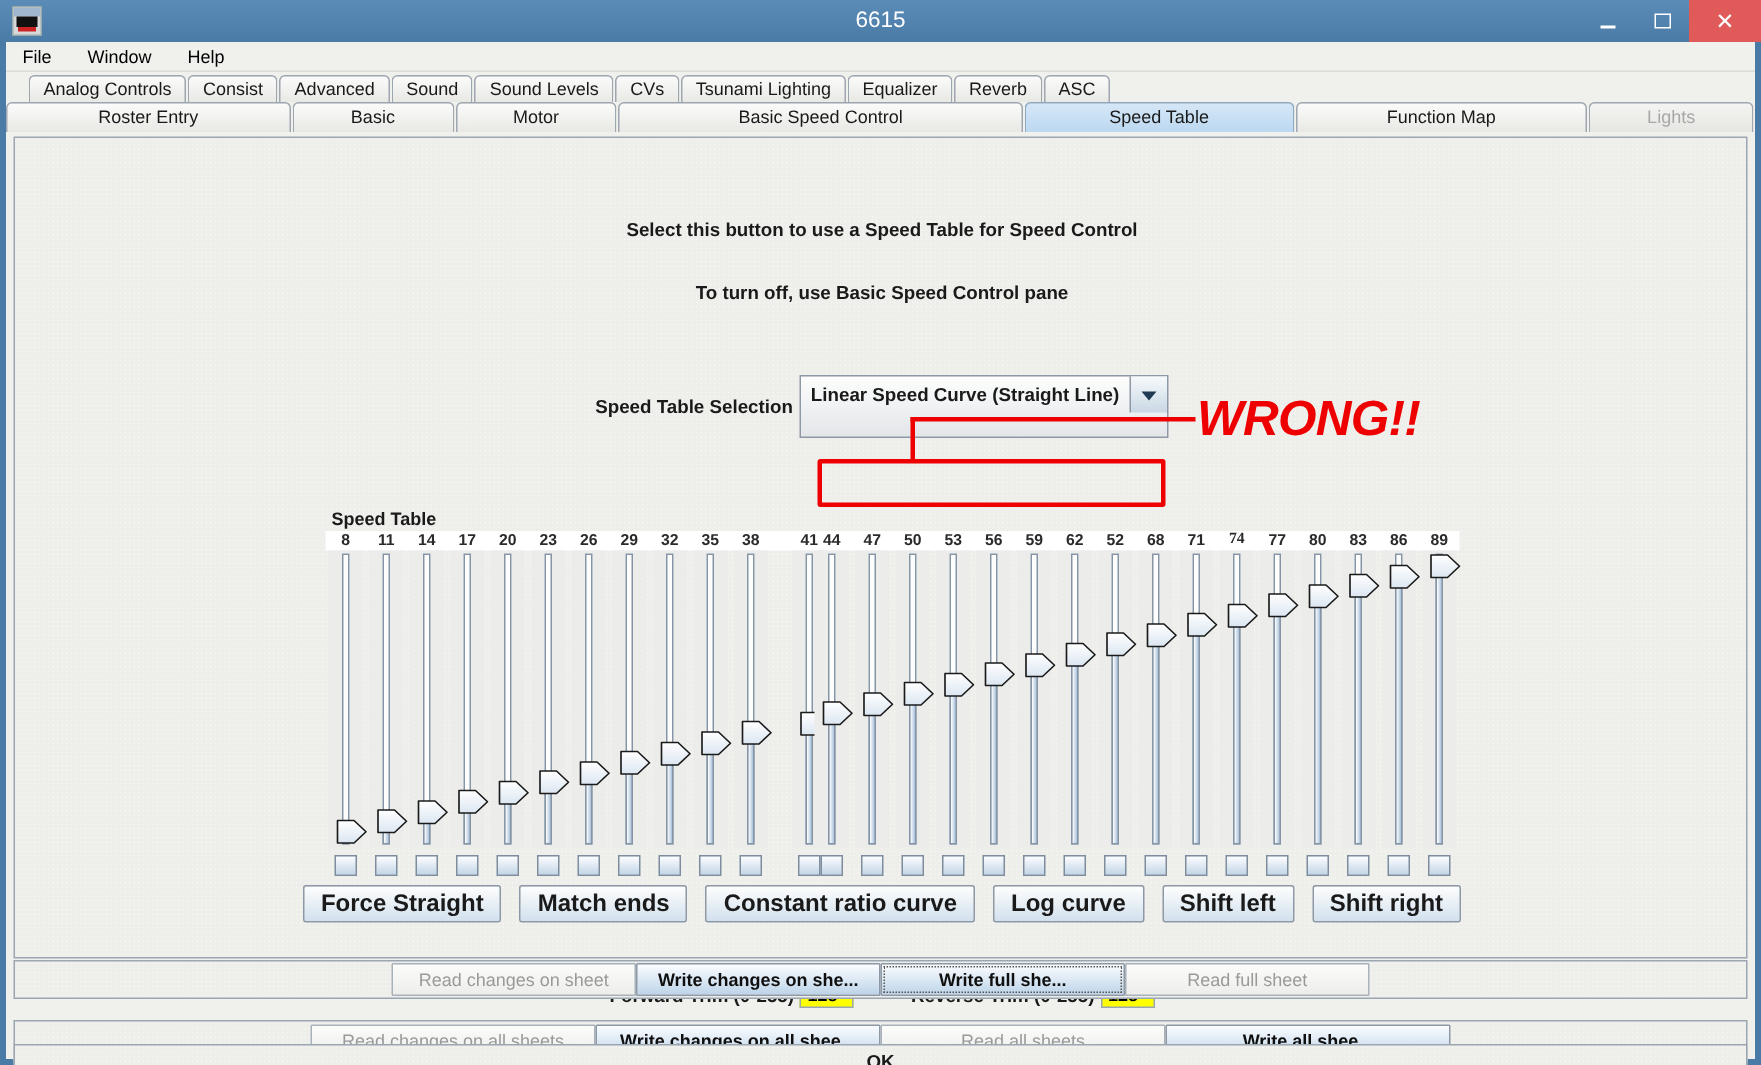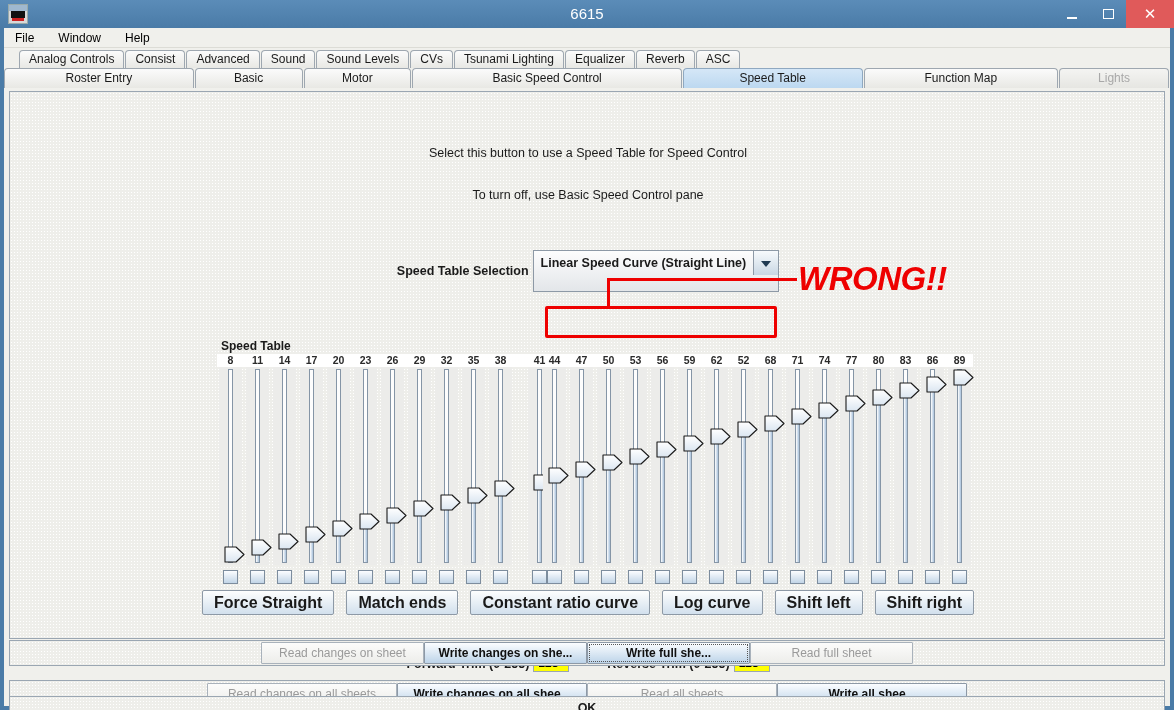--- a/index.html
+++ b/index.html
@@ -48,21 +48,21 @@
   .tabrow.r2 .tab{height:20px;line-height:19px;text-align:center;}
   .tab.sel{background:linear-gradient(#d5e7f7,#bcd8f0);border-color:#8fa8c0;}
   .tab.disabled{color:#a8a8a8;background:linear-gradient(#f4f4f2,#e6e6e2);}
 
   
   .content{position:absolute;left:5px;top:63px;width:1156px;height:548px;
     background:#eeeeea;border:1px solid #9aa6b2;box-sizing:border-box;
     background-image:radial-gradient(#ffffff 0.5px,transparent 0.5px);
     background-size:3px 3px;}
 
-  .ctext{position:absolute;text-align:center;font-size:12.5px;font-weight:normal;color:#1a1a1a;}
+  .ctext{position:absolute;text-align:center;font-size:12.5px;font-weight:bold;color:#1a1a1a;}
   #line1{left:0;top:54px;width:1156px;}
   #line3{left:0;top:96px;width:1156px;}
 
   .radio-wrap{position:absolute;left:0;top:73px;width:1156px;text-align:center;}
   .radio-box{display:inline-block;background:#ffff00;padding:1px 5px 1px 2px;}
   .radio-box .dot{display:inline-block;width:11px;height:11px;border-radius:50%;
     border:1px solid #7a7a7a;background:#f2f2f2;vertical-align:-2px;position:relative;}
   .radio-box .dot i{position:absolute;left:2.5px;top:2.5px;width:5px;height:5px;
     border-radius:50%;background:#333;display:block;}
   .radio-box span.lab{font-size:12.5px;font-weight:bold;color:#000;margin-left:3px;}
@@ -621,21 +621,21 @@
                     <linearGradient id="g21" x1="0" y1="0" x2="0" y2="1">
                       <stop offset="0" stop-color="#ffffff"></stop>
                       <stop offset="1" stop-color="#dbe6f1"></stop>
                     </linearGradient>
                   </defs>
                   <path d="M1 1 L12 1 L20 8.5 L12 16 L1 16 Z" fill="url(#g21)" stroke="#1a1a1a" stroke-width="1.1" stroke-linejoin="round"></path>
                 </svg>
               </div>
               <div class="cb"></div>
             </div>
-            <div class="col" style="left: 594px;">
+            <div class="col" style="left: 594px; font-family: Liberation Serif, serif;">
               <div class="hdr">74</div>
               <div class="slbg"></div>
               <div class="track"></div>
               <div class="fill" style="top: 56.2778px; height: 152.722px;"></div>
               <div class="thumb" style="top: 47.7778px;">
                 <svg width="21" height="17" viewBox="0 0 21 17">
                   <defs>
                     <linearGradient id="g22" x1="0" y1="0" x2="0" y2="1">
                       <stop offset="0" stop-color="#ffffff"></stop>
                       <stop offset="1" stop-color="#dbe6f1"></stop>

